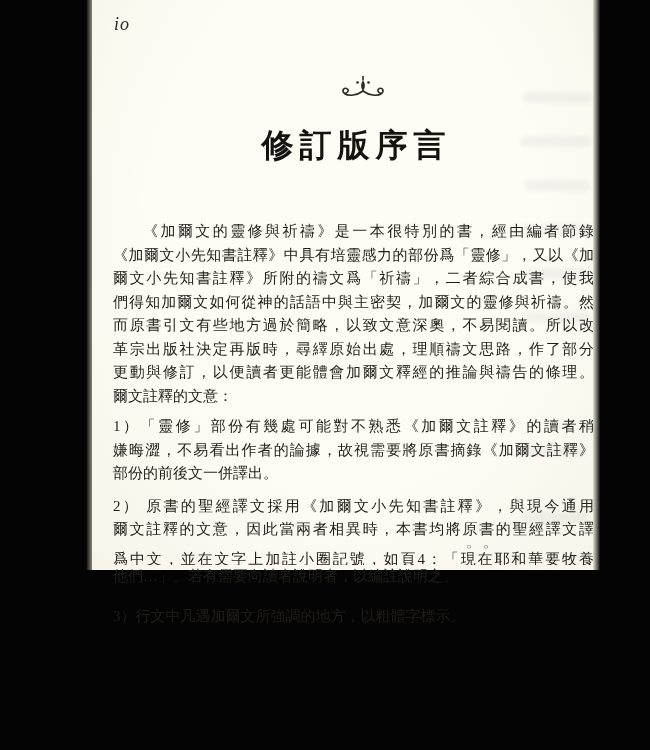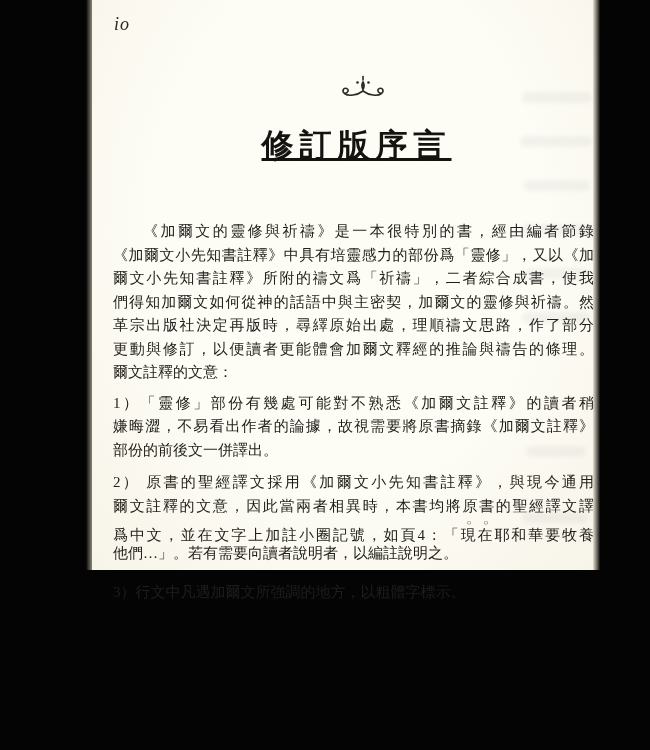--- a/index.html
+++ b/index.html
@@ -35,21 +35,20 @@
   .ornament{
     position:absolute;left:21px;top:72px;width:481px;
     text-align:center;
   }
   .ornament svg{transform:translateX(9px);}
   .title{
     position:absolute;left:21px;top:124px;width:481px;margin:0;
     text-align:center;
     font-size:32px;font-weight:700;letter-spacing:6px;text-indent:6px;
     color:#151310;
-    text-decoration:underline;
   }
   .bodytext{
     position:absolute;left:21px;top:220px;width:481px;
     font-size:15px;line-height:23.5px;color:#201e1a;
   }
   .para{margin:0;}
   .para.gap-sm{margin-top:7px;}
   .para.gap-md{margin-top:9px;}
   .para.gap-lg{margin-top:16px;}
   .line{
@@ -94,20 +93,21 @@
 
     <h1 class="title">修訂版序言</h1>
 
     <div class="bodytext">
 
       <div class="para">
         <div class="line first">《加爾文的靈修與祈禱》是一本很特別的書，經由編者節錄</div>
         <div class="line">《加爾文小先知書註釋》中具有培靈感力的部份爲「靈修」，又以《加</div>
         <div class="line">爾文小先知書註釋》所附的禱文爲「祈禱」，二者綜合成書，使我</div>
         <div class="line">們得知加爾文如何從神的話語中與主密契，加爾文的靈修與祈禱。然</div>
+        <div class="line">而原書引文有些地方過於簡略，以致文意深奧，不易閱讀。所以改</div>
         <div class="line">革宗出版社決定再版時，尋繹原始出處，理順禱文思路，作了部分</div>
         <div class="line">更動與修訂，以便讀者更能體會加爾文釋經的推論與禱告的條理。</div>
         <div class="line short">爾文註釋的文意：</div>
       </div>
 
       <div class="para gap-sm">
         <div class="line">1）「靈修」部份有幾處可能對不熟悉《加爾文註釋》的讀者稍</div>
         <div class="line">嫌晦澀，不易看出作者的論據，故視需要將原書摘錄《加爾文註釋》</div>
         <div class="line short">部份的前後文一併譯出。</div>
       </div>

